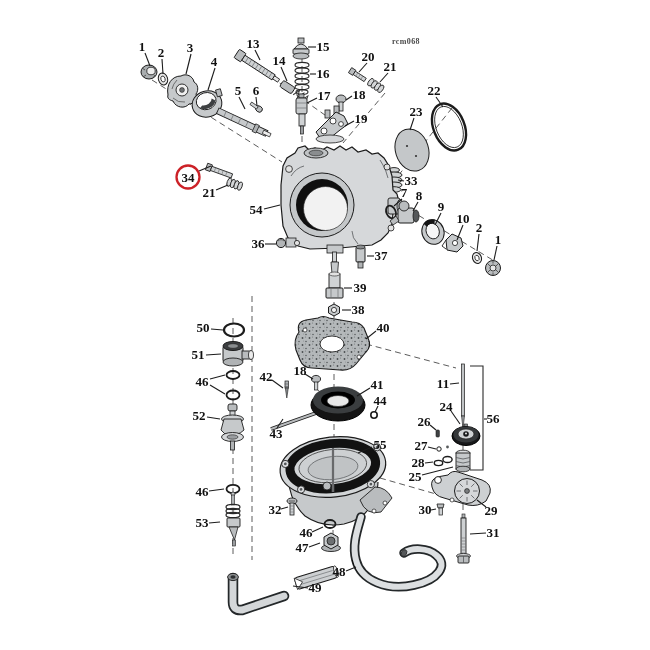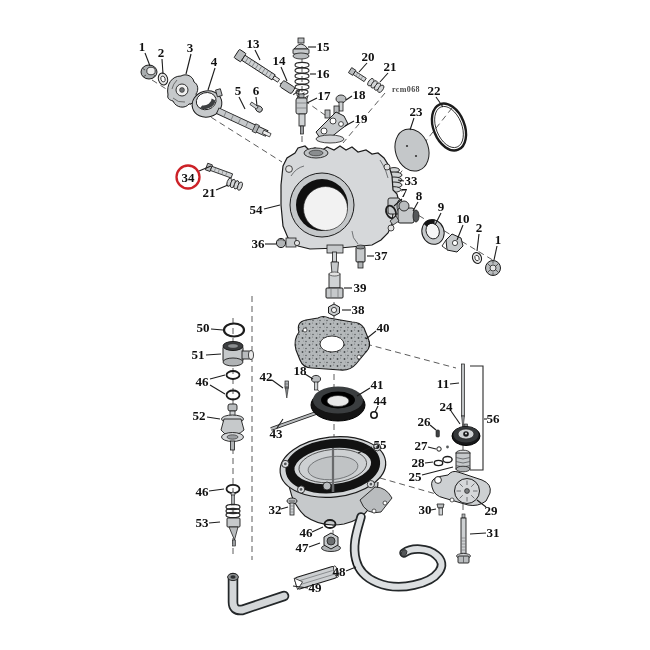--- a/index.html
+++ b/index.html
@@ -3,21 +3,21 @@
 <meta charset="utf-8">
 <style>
   html,body{margin:0;padding:0;background:#fff;}
   .stage{position:relative;width:650px;height:650px;background:#fff;overflow:hidden;
          font-family:"Liberation Serif",serif;}
   .stage svg{position:absolute;left:0;top:0;}
   .dash{stroke:#5c5c5c;stroke-width:1;stroke-dasharray:6 4;fill:none;}
   .ln{stroke:#2a2a2a;stroke-width:1.1;fill:none;}
   #callout-layer text{font:bold 13px "Liberation Serif",serif;fill:#101010;text-anchor:middle;}
   .watermark{position:absolute;left:392px;top:37px;font:bold 8px "Liberation Serif",serif;
-             color:#4a4a4a;letter-spacing:.4px;margin-top:48px;}
+             color:#4a4a4a;letter-spacing:.4px;}
 </style>
 </head>
 <body>
 
 <div class="stage">
 <svg width="650" height="650" viewBox="0 0 650 650">
   <defs>
     <pattern id="speck" width="7" height="7" patternUnits="userSpaceOnUse">
       <rect width="7" height="7" fill="#b4b8ba"></rect>
       <circle cx="1.5" cy="2" r="0.9" fill="#4a4e50"></circle>

